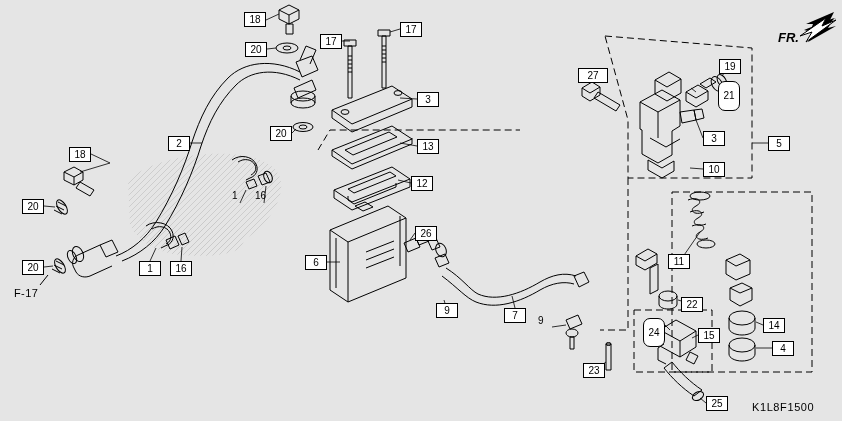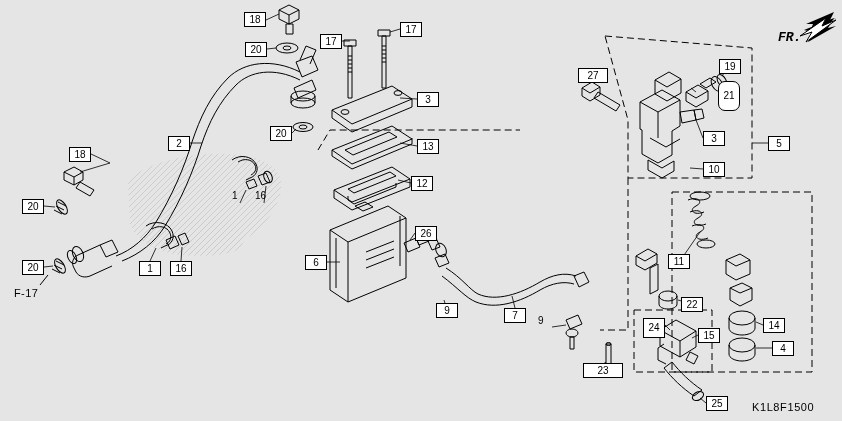--- a/index.html
+++ b/index.html
@@ -48,21 +48,21 @@
     position: absolute;
     font-family: "Liberation Sans", sans-serif;
     font-size: 11px;
     font-weight: normal;
     color: #000000;
     white-space: nowrap;
     letter-spacing: 0.4px;
   }
   .fr-label {
     position: absolute;
-    font-family: Liberation Mono, monospace;
+    font-family: Liberation Sans, sans-serif;
     font-size: 13px;
     font-weight: bold;
     font-style: italic;
     color: #000000;
     white-space: nowrap;
   }
   .partno {
     position: absolute;
     font-family: "Liberation Sans", sans-serif;
     font-size: 11px;
@@ -377,23 +377,23 @@
   <div class="callout" style="left:578px; top:68px;  width:30px; height:15px;">27</div>
   <div class="callout" style="left:718px; top:81px;  width:22px; height:30px;border-radius:7px;">21</div>
   <div class="callout" style="left:719px; top:59px;  width:22px; height:15px;">19</div>
   <div class="callout" style="left:703px; top:131px; width:22px; height:15px;">3</div>
   <div class="callout" style="left:768px; top:136px; width:22px; height:15px;">5</div>
   <div class="callout" style="left:703px; top:162px; width:22px; height:15px;">10</div>
   <div class="callout" style="left:668px; top:254px; width:22px; height:15px;">11</div>
   <div class="callout" style="left:681px; top:297px; width:22px; height:15px;">22</div>
   <div class="callout" style="left:763px; top:318px; width:22px; height:15px;">14</div>
   <div class="callout" style="left:772px; top:341px; width:22px; height:15px;">4</div>
-  <div class="callout" style="left:643px; top:318px; width:22px; height:20px;">24</div>
+  <div class="callout" style="left:643px; top:318px; width:22px; height:29px;border-radius:7px;">24</div>
   <div class="callout" style="left:698px; top:328px; width:22px; height:15px;">15</div>
-  <div class="callout" style="left:583px; top:363px; width:40px; height:15px;text-align:right;">23</div>
+  <div class="callout" style="left:583px; top:363px; width:22px; height:15px;text-align:right;">23</div>
   <div class="callout" style="left:706px; top:396px; width:22px; height:15px;">25</div>
 
   <div class="plainlabel" style="left:232px; top:190px;">1</div>
   <div class="plainlabel" style="left:255px; top:190px;">16</div>
   <div class="plainlabel" style="left:538px; top:315px;">9</div>
 
   <div class="corner-label" style="left:14px; top:287px;">F-17</div>
   <div class="fr-label" style="left:778px; top:30px;">FR.</div>
   <div class="partno" style="left:752px; top:401px;">K1L8F1500</div>
 

